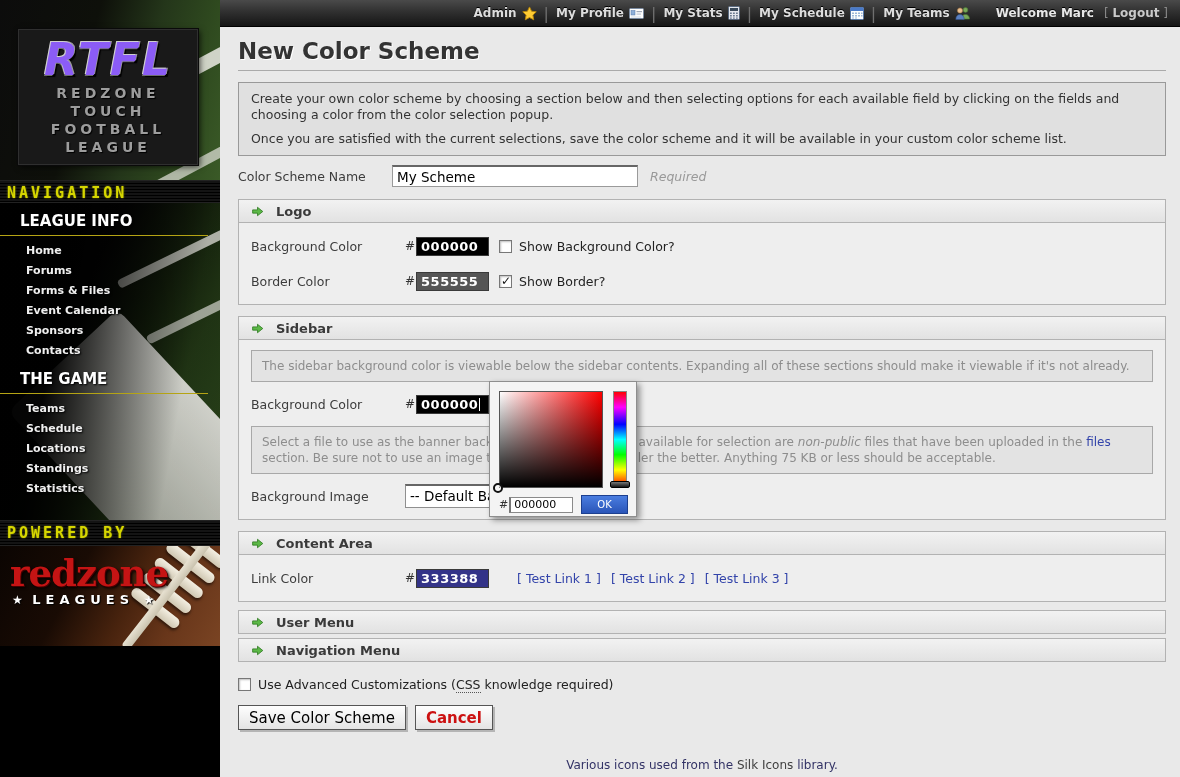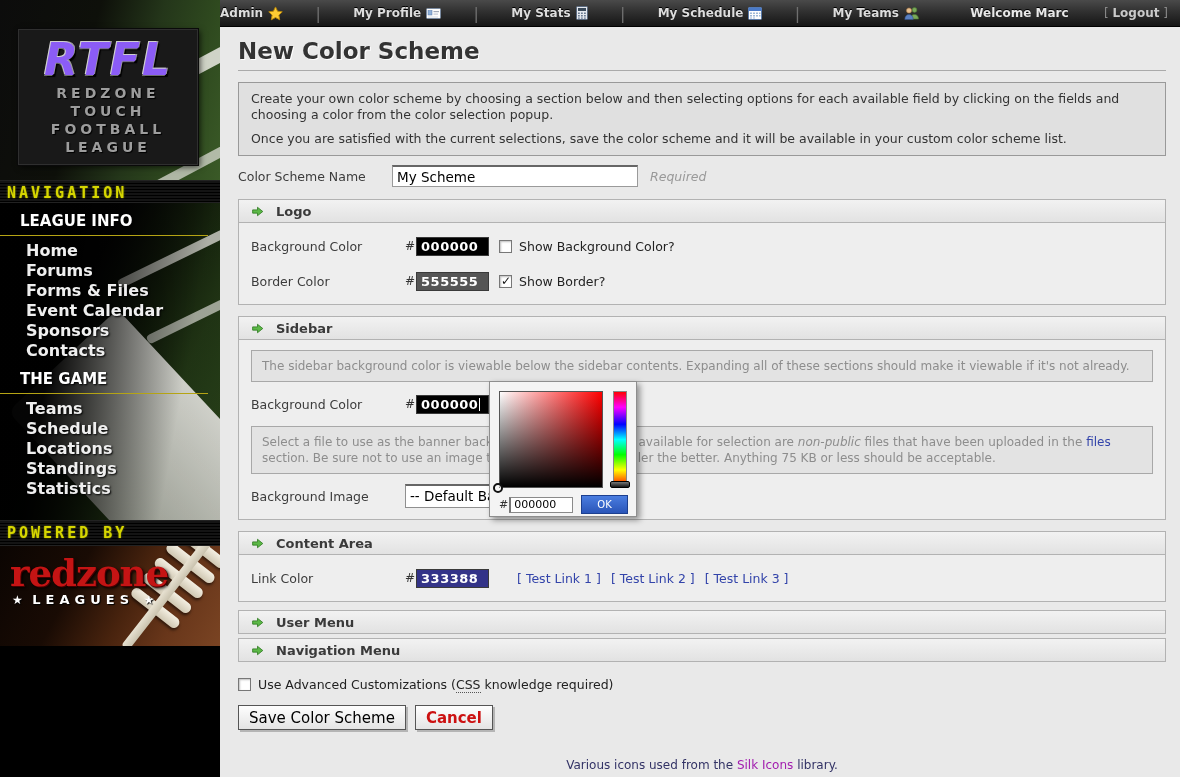--- a/index.html
+++ b/index.html
@@ -24,34 +24,34 @@
 
   .nav-area { position:absolute; top:203px; left:0; width:220px; height:317px; overflow:hidden;
     background:linear-gradient(115deg,#020202 0%,#050505 34%,#14200c 55%,#233916 72%,#2f4c1d 100%); }
   .nav-swath { position:absolute; width:300px; height:150px; right:-95px; bottom:-25px; transform:rotate(47deg);
     background:linear-gradient(180deg,rgba(240,240,234,.95),rgba(185,185,178,.85)); border-radius:10px; }
   .nav-line-thin { position:absolute; width:170px; height:9px; right:-60px; top:40px; transform:rotate(-26deg); background:rgba(235,235,228,.8); border-radius:4px; }
   .nav-line-thin2 { position:absolute; width:150px; height:9px; right:-70px; top:100px; transform:rotate(-26deg); background:rgba(235,235,228,.7); border-radius:4px; }
   .nav-shade { position:absolute; inset:0; background:linear-gradient(100deg,rgba(0,0,0,.97) 28%,rgba(0,0,0,.55) 52%,rgba(0,0,0,.1) 78%); }
   .nav-content { position:relative; z-index:3; }
   .nav-sec-title { font-size:15px; font-weight:bold; color:#fff; padding:9px 0 5px 20px; margin:0 12px 5px 0; border-bottom:1px solid #b5a414; text-shadow:1px 1px 2px #000; }
-  .nav-item { font-size:16px; font-weight:bold; color:#efefef; padding:2px 0 2px 26px; line-height:16px; text-shadow:1px 1px 2px #000; cursor:pointer; }
+  .nav-item { font-size:11px; font-weight:bold; color:#efefef; padding:2px 0 2px 26px; line-height:16px; text-shadow:1px 1px 2px #000; cursor:pointer; }
 
   .rz-area { position:absolute; top:546px; left:0; width:220px; height:100px; overflow:hidden;
     background:linear-gradient(118deg,#0b0502 0%,#190b04 34%,#48230e 58%,#68361a 78%,#7a4423 100%); }
   .laces { position:absolute; right:10px; top:-18px; transform:rotate(38deg); z-index:1; }
   .lace-spine { position:absolute; left:23px; top:-10px; width:9px; height:150px; background:linear-gradient(90deg,#e8e2d2,#c9c2ae); border-radius:4px; }
   .lace { width:58px; height:11px; background:linear-gradient(#f4efe2,#cfc7b2); border-radius:6px; margin:8px 0 0 -2px; box-shadow:1px 2px 3px rgba(0,0,0,.55); }
   .rz-name { position:relative; z-index:2; font-family:"DejaVu Serif","Liberation Serif",serif; font-size:37px; font-weight:bold; color:#c41414; line-height:38px; margin:8px 0 0 10px; letter-spacing:-1px; text-shadow:1px 1px 0 #400, 2px 2px 3px #000; }
   .rz-sub { position:relative; z-index:2; color:#fff; font-weight:bold; font-size:13px; letter-spacing:5px; margin-left:12px; text-shadow:1px 1px 1px #000; }
   .rz-star { color:#fff; font-size:12px; letter-spacing:0; }
   .side-bottom { position:absolute; top:646px; left:0; width:220px; height:131px; background:#000; }
 
   
-  .topbar { position:absolute; left:220px; top:0; width:960px; height:27px; background:linear-gradient(180deg,#4a4a4a 0%,#303030 45%,#151515 100%); border-bottom:1px solid #000; display:flex; align-items:center; justify-content:space-between; padding-right:12px; z-index:4; }
+  .topbar { position:absolute; left:220px; top:0; width:960px; height:27px; background:linear-gradient(180deg,#4a4a4a 0%,#303030 45%,#151515 100%); border-bottom:1px solid #000; display:flex; align-items:center; justify-content:flex-end; padding-right:12px; z-index:4; }
   .tb-item { display:flex; align-items:center; font-size:12px; font-weight:bold; color:#ddd; text-shadow:0 -1px 0 #000; cursor:pointer; }
   .tb-item .ico { margin-left:5px; display:inline-flex; }
   .tb-sep { color:#6f6f6f; margin:0 7px; font-weight:normal; }
   .tb-welcome { font-size:12px; font-weight:bold; color:#e8e8e8; margin-left:26px; text-shadow:0 -1px 0 #000; }
   .tb-logout-wrap { margin-left:10px; font-size:12px; color:#8a8a8a; }
   .tb-logout { color:#c9c9c9; font-weight:bold; cursor:pointer; }
 
   
   .main { position:absolute; left:220px; top:27px; width:960px; height:750px; padding:0 14px 0 18px; background:#e9e9e9; }
   h1.page-title { margin-top:11px; font-size:23px; font-weight:bold; color:#333; text-shadow:1px 1px 0 #fff; }
@@ -93,21 +93,21 @@
   .adv-row { margin-top:15px; display:flex; align-items:center; }
   .adv-row .checkbox { margin-left:0; }
   .abbr-css { border-bottom:1px dotted #555; }
 
   .btn-row { margin-top:13px; display:flex; }
   .btn { height:25px; padding:0 10px; background:linear-gradient(#fefefe,#e4e4e4); border:1px solid #555; box-shadow:2px 2px 0 #b5b5b5; font-size:15px; color:#000; display:flex; align-items:center; cursor:pointer; }
   .btn + .btn { margin-left:9px; }
   .btn.cancel { color:#cc1111; font-weight:bold; }
 
   .footer { margin-top:25px; text-align:center; font-size:12px; color:#333366; line-height:20px; }
-  .footer .link { color:#a21caf; }
+  .footer .link { color:#404040; }
 
   
   .picker { position:absolute; left:489px; top:381px; width:148px; height:136px; background:#f4f4f4; border:1px solid #8e8e8e; box-shadow:3px 3px 6px rgba(0,0,0,.4); z-index:50; }
   .sv-square { position:absolute; left:9px; top:9px; width:104px; height:97px; border:1px solid #555;
     background:linear-gradient(to bottom,rgba(0,0,0,0),#000), linear-gradient(to right,#fff,#f00); }
   .hue-bar { position:absolute; left:123px; top:9px; width:14px; height:97px; border:1px solid #888;
     background:linear-gradient(to bottom,#f00 0%,#f0f 16%,#00f 34%,#0ff 50%,#0f0 66%,#ff0 82%,#f60 93%,#f00 100%); }
   .hue-slider { position:absolute; left:120px; top:99px; width:20px; height:7px; background:linear-gradient(#777,#161616); border:1px solid #000; border-radius:2px; cursor:pointer; }
   .sv-marker { position:absolute; left:3px; top:101px; width:10px; height:10px; border:2px solid #111; border-radius:50%; background:rgba(255,255,255,.15); box-shadow:inset 0 0 0 1px #fff; cursor:pointer; }
   .pk-row { position:absolute; left:9px; right:8px; top:113px; display:flex; align-items:center; }

